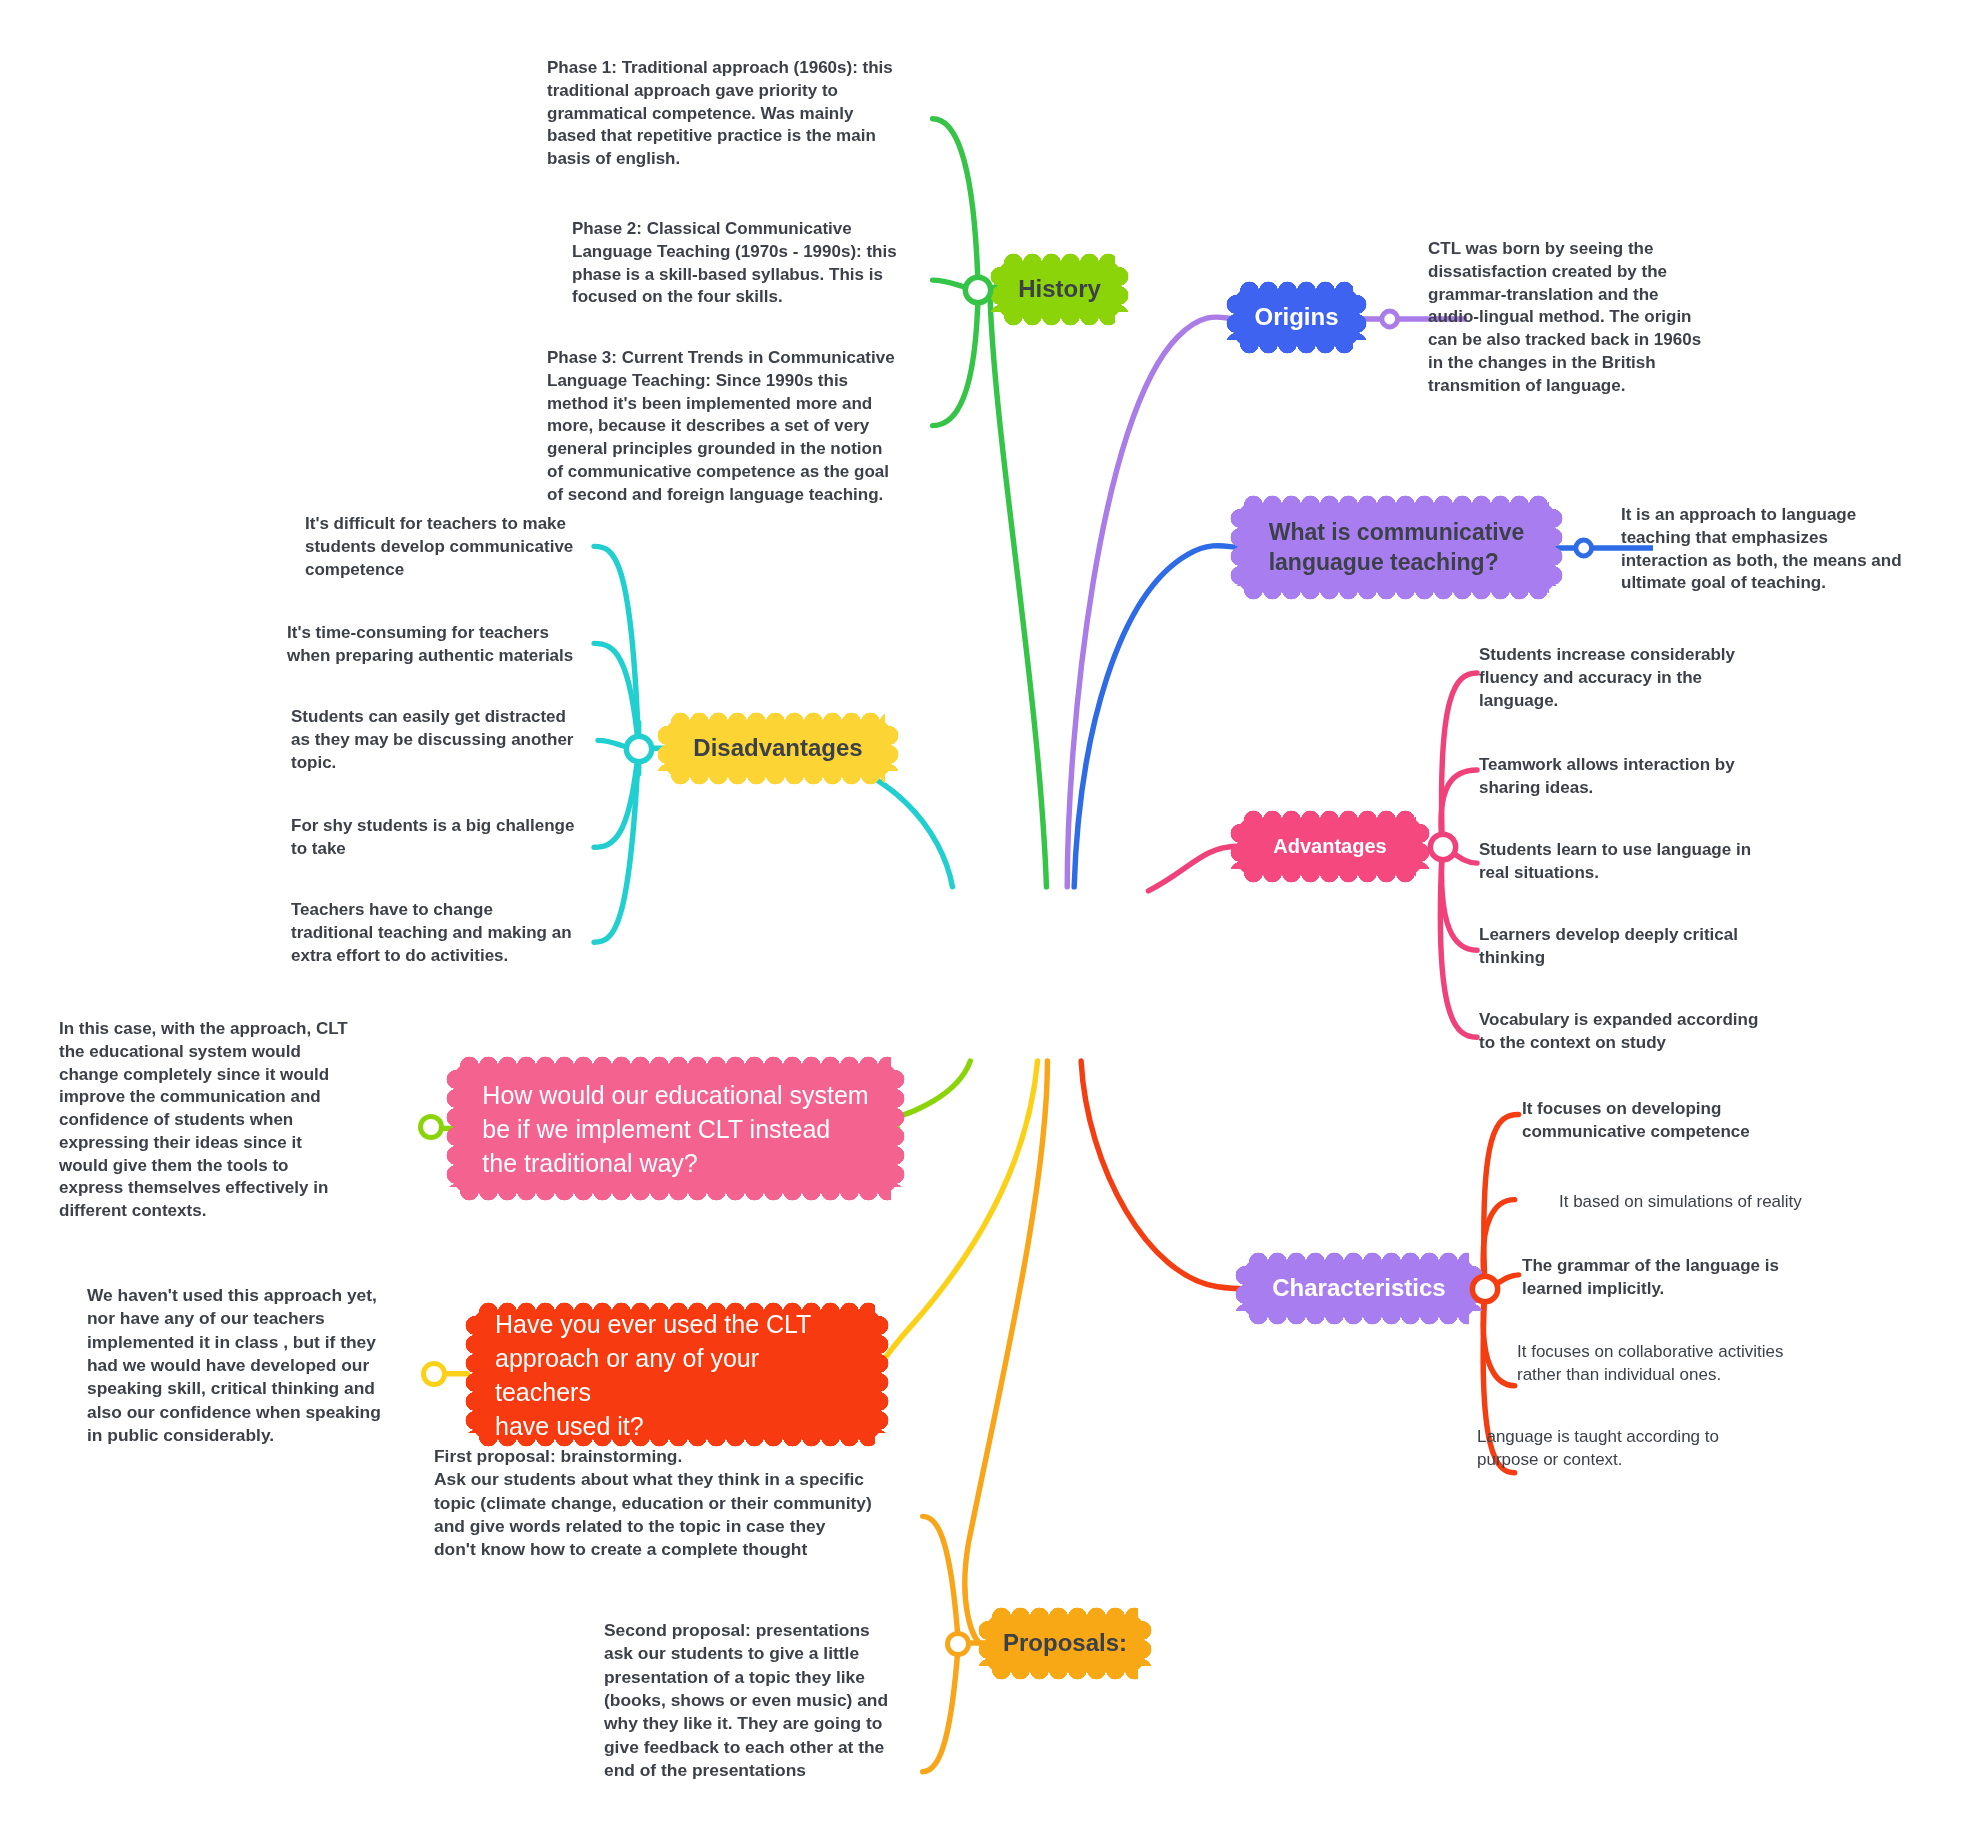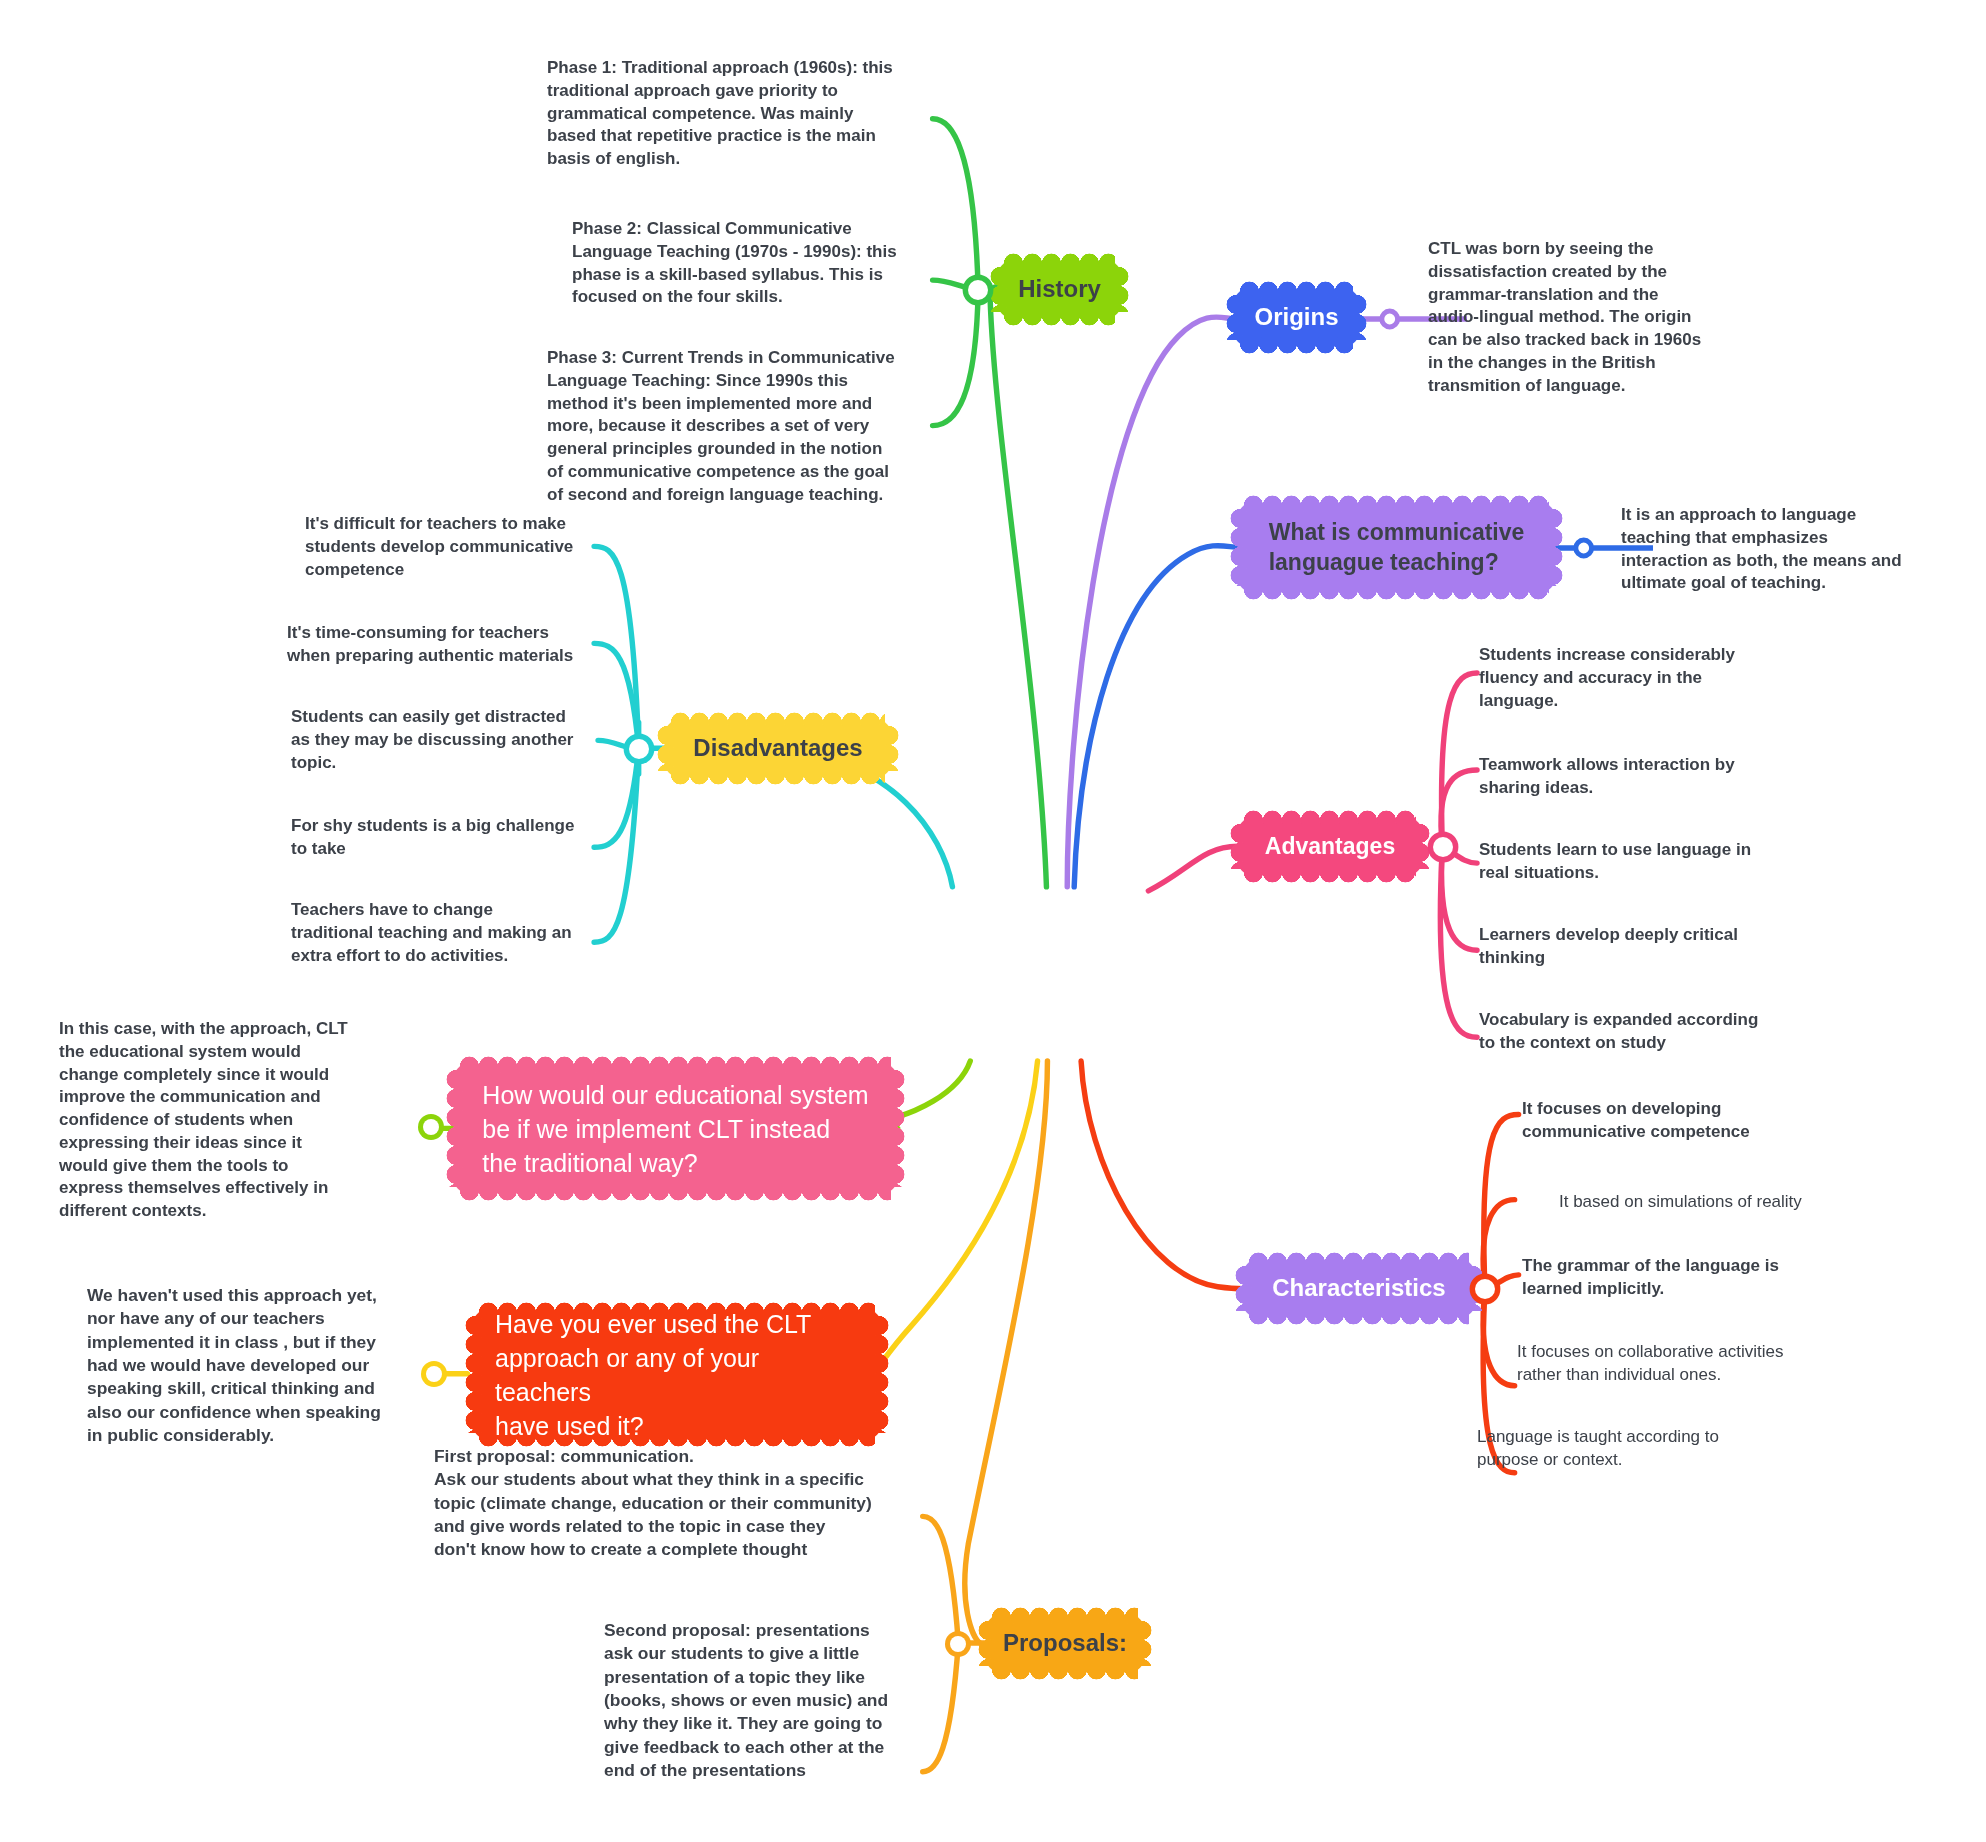--- a/index.html
+++ b/index.html
@@ -186,21 +186,21 @@
 languague teaching?</span>
   </div>
   <svg style="position:absolute; left:1554px; top:526px; width:99px; height:44px; z-index:4;" viewBox="0 0 100 44">
       <g fill="none" stroke="#2E6BE6" stroke-width="5.5" stroke-linecap="round">
        <path d="M0,22 L20,22"></path>
         <path d="M40,22 L100,22"></path>
       </g>
        <circle cx="30" cy="22" r="8" fill="#fff" stroke="#2E6BE6" stroke-width="5"></circle>
     </svg>
 
-  <div class="node" style="left:1238px; top:818px; width:184px; height:57px; font-size:23px;">
+  <div class="node" style="left:1238px; top:818px; width:184px; height:57px; font-size:20px;">
     <span class="scallop" style="background:#F4487E;"></span>
     <span class="bump-t" style="background-image:radial-gradient(circle at 9.4px 11px, #F4487E 9.3px, rgba(0,0,0,0) 9.6px);"></span>
     <span class="bump-b" style="background-image:radial-gradient(circle at 9.4px 7px, #F4487E 9.3px, rgba(0,0,0,0) 9.6px);"></span>
     <span class="bump-l" style="background-image:radial-gradient(circle at 11px 9.4px, #F4487E 9.3px, rgba(0,0,0,0) 9.6px);"></span>
     <span class="bump-r" style="background-image:radial-gradient(circle at 7px 9.4px, #F4487E 9.3px, rgba(0,0,0,0) 9.6px);"></span>
     <span class="label" style="color:#ffffff; white-space:pre-line;">Advantages</span>
   </div>
   <span class="junction" style="left:1433px; top:837px; box-shadow:0 0 0 5.4px #F0417A;"></span>
 
   <div class="node" style="left:1243px; top:1260px; width:232px; height:57px; font-size:24px;">
@@ -334,21 +334,21 @@
 different contexts.</div>
 
   <div class="leaf narrow" style="left:87px; top:1284px; width:315px; font-size:17.4px;">We haven't used this approach yet,
 nor have any of our teachers
 implemented it in class , but if they
 had we would have developed our
 speaking skill, critical thinking and
 also our confidence when speaking
 in public considerably.</div>
 
-  <div class="leaf narrow" style="left:434px; top:1445px; width:495px; font-size:17.4px;">First proposal: communication.
+  <div class="leaf narrow" style="left:434px; top:1445px; width:495px; font-size:17.4px;">First proposal: brainstorming.
 Ask our students about what they think in a specific
 topic (climate change, education or their community)
 and give words related to the topic in case they
 don't know how to create a complete thought</div>
   <div class="leaf narrow" style="left:604px; top:1619px; width:317px; font-size:17.4px;">Second proposal: presentations
  ask our students to give a little
 presentation of a topic they like
 (books, shows or even music) and
 why they like it. They are going to
 give feedback to each other at the

